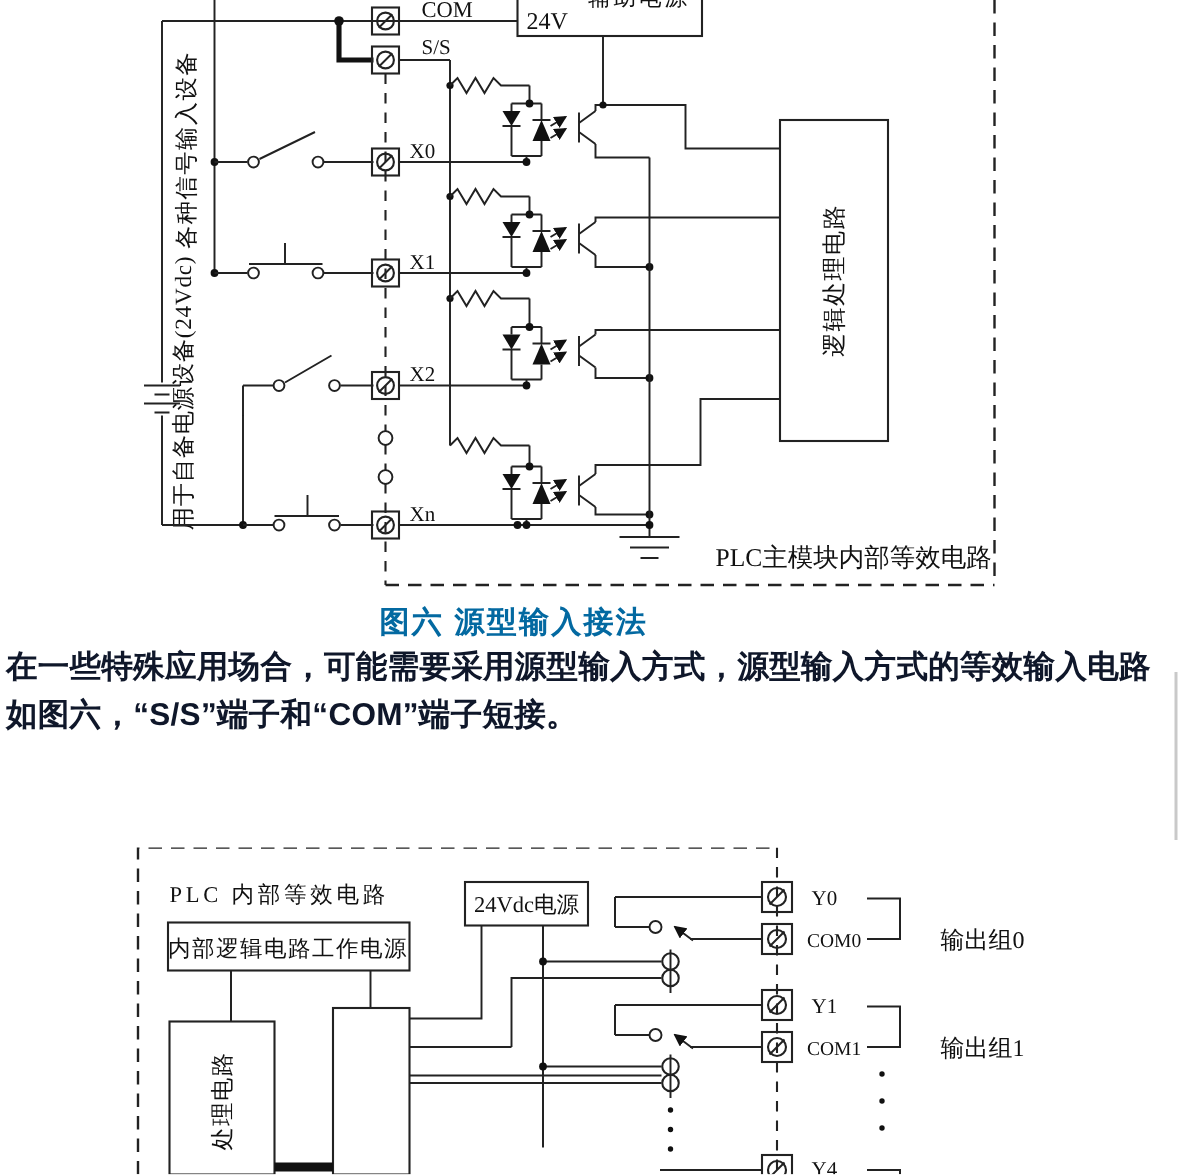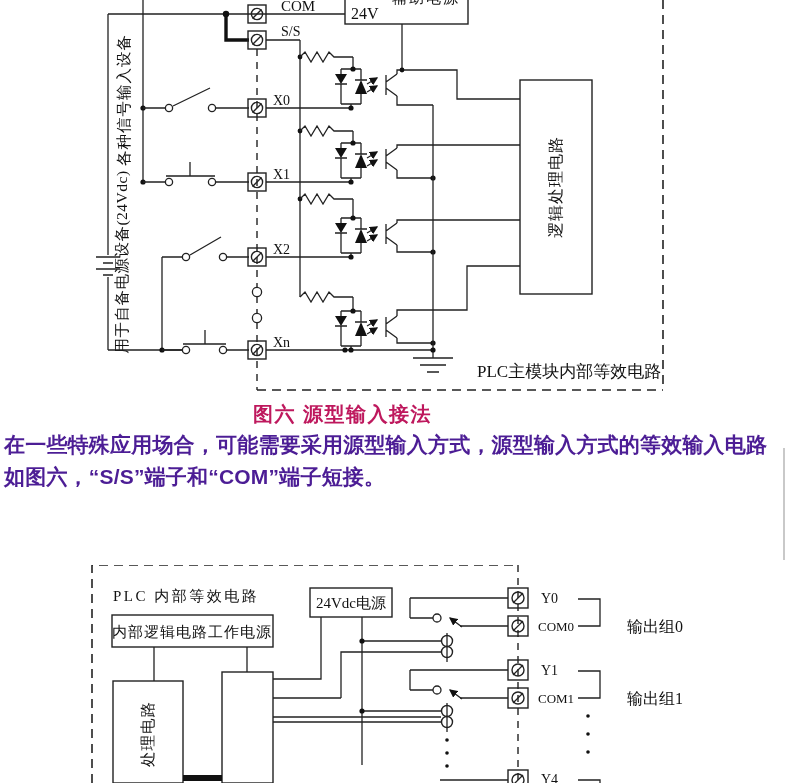--- a/index.html
+++ b/index.html
@@ -8,23 +8,23 @@
   svg{position:absolute;left:0;display:block;}
   .wire{stroke:#222;stroke-width:1.3;fill:none;}
   .thick{stroke:#111;stroke-width:3.4;fill:none;}
   .dashedline{stroke:#222;stroke-width:1.6;fill:none;stroke-dasharray:9 6;}
   .dashedcol{stroke:#222;stroke-width:1.4;fill:none;stroke-dasharray:7 6;}
   .boxline{stroke:#222;stroke-width:1.4;fill:none;}
   .dot{fill:#111;stroke:none;}
   .fillblk{fill:#111;stroke:none;}
   .opencirc{fill:#fff;stroke:#222;stroke-width:1.3;}
   .serif{font-family:"Liberation Serif","DejaVu Serif",serif;fill:#111;}
-  .para{position:absolute;left:4px;width:784px;color:#4c1d95;font-size:21px;
+  .para{position:absolute;left:4px;width:784px;color:#0f172a;font-size:21px;
         line-height:31.5px;font-weight:600;letter-spacing:0.2px;}
-  .caption{position:absolute;left:253px;top:401px;color:#be185d;font-size:20px;
+  .caption{position:absolute;left:253px;top:401px;color:#0369a1;font-size:20px;
         font-weight:600;letter-spacing:1.5px;}
   .scroll-artifact{position:absolute;left:783px;top:448px;width:2px;height:112px;background:#c9c9c9;}
 </style>
 </head>
 <body>
 
 <div class="page">
 
   <svg style="top:0" width="790" height="394" viewBox="0 0 790 394">
     <defs>

